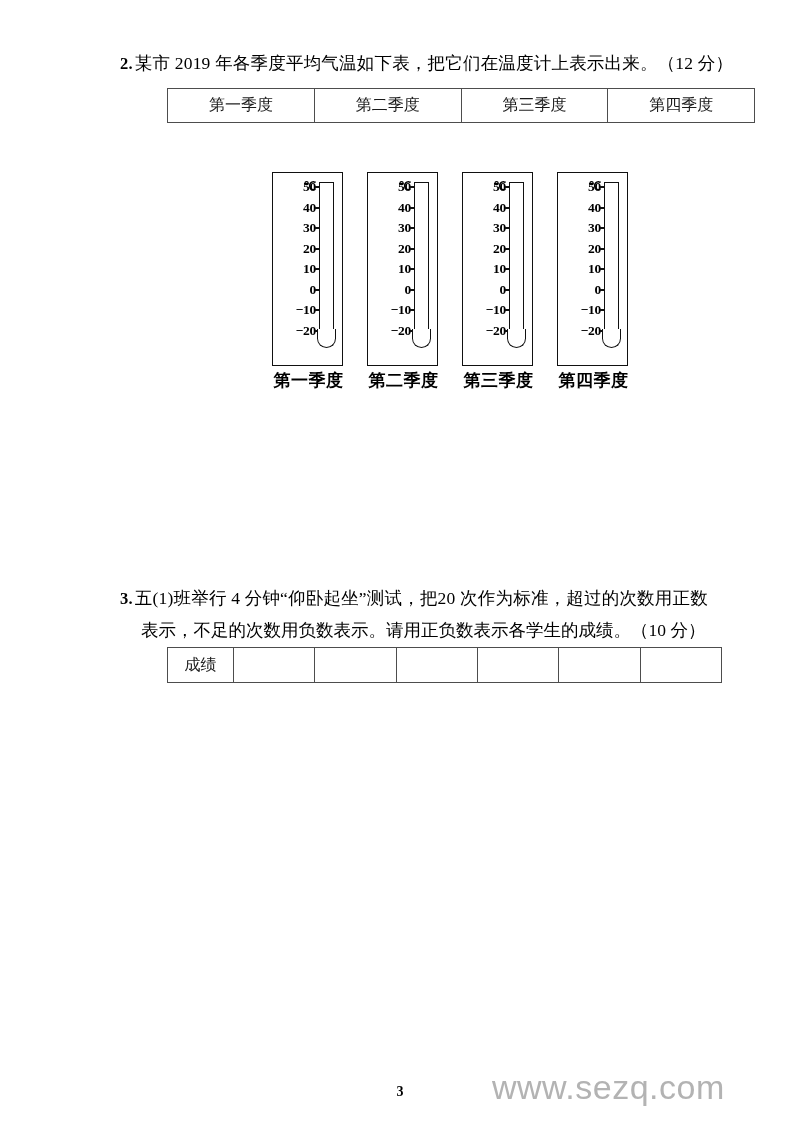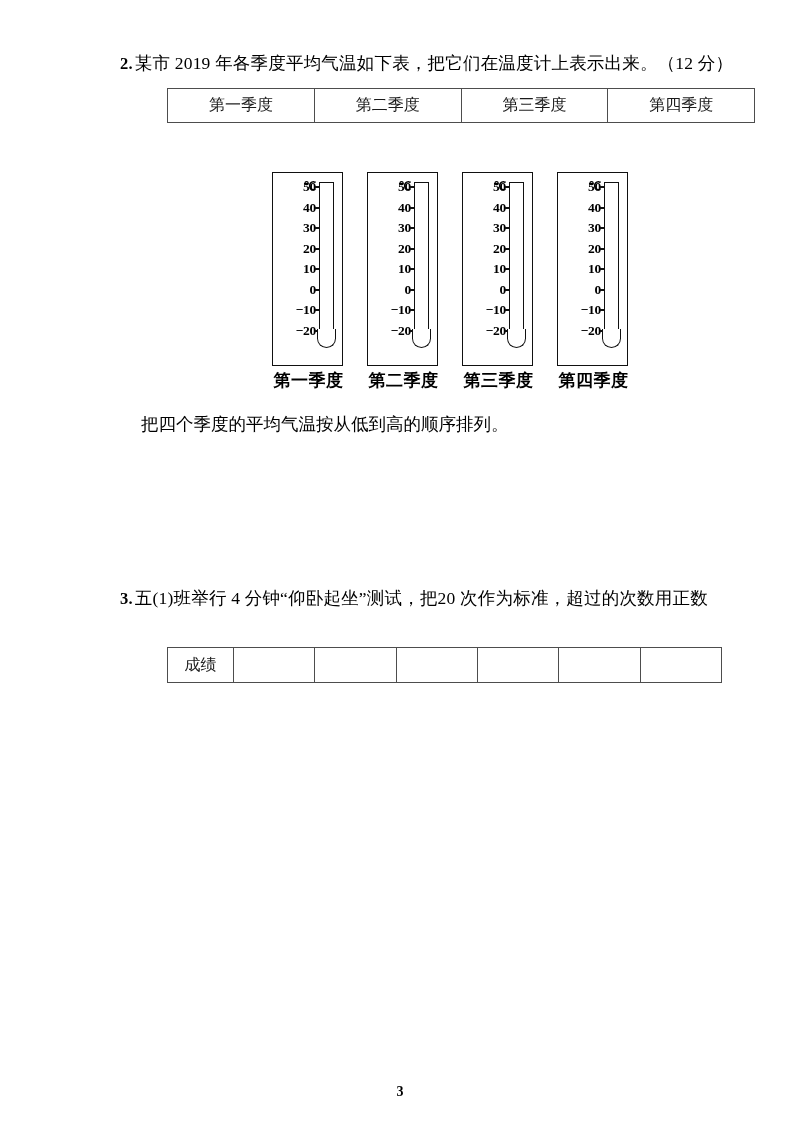--- a/index.html
+++ b/index.html
@@ -473,40 +473,39 @@
           <div class="tube"></div>
           <div class="bulb"></div>
           <div class="bulb-cover"></div>
         </div>
         <div class="thermo-caption">第四季度</div>
       </div>
 
     </div>
   </div>
 
-  <div class="question" style="top:408px;">
-    <div class="q-cont">把四个季度的平均气温按从低到高的顺序排列。</div>
-  </div>
 
   <div class="question" style="top:583px;">
     <div class="q-line">
       <span class="q-num">3.</span>
       <span class="q-text">五(1)班举行 4 分钟“仰卧起坐”测试，把20 次作为标准，超过的次数用正数</span>
     </div>
+    <div class="q-cont">表示，不足的次数用负数表示。请用正负数表示各学生的成绩。（10 分）</div>
   </div>
 
   <table class="sheet outer" id="score-table">
     <tbody>
     <tr>
       <td class="hdr">成绩</td>
       <td class="num"></td>
       <td class="num"></td>
       <td class="num"></td>
       <td class="num"></td>
       <td class="num"></td>
       <td class="num"></td>
     </tr>
   </tbody>
     </table>
 
   <div id="page-number">3</div>
+  <div id="watermark">www.sezq.com</div>
 
 </div>
 
 </body></html>

